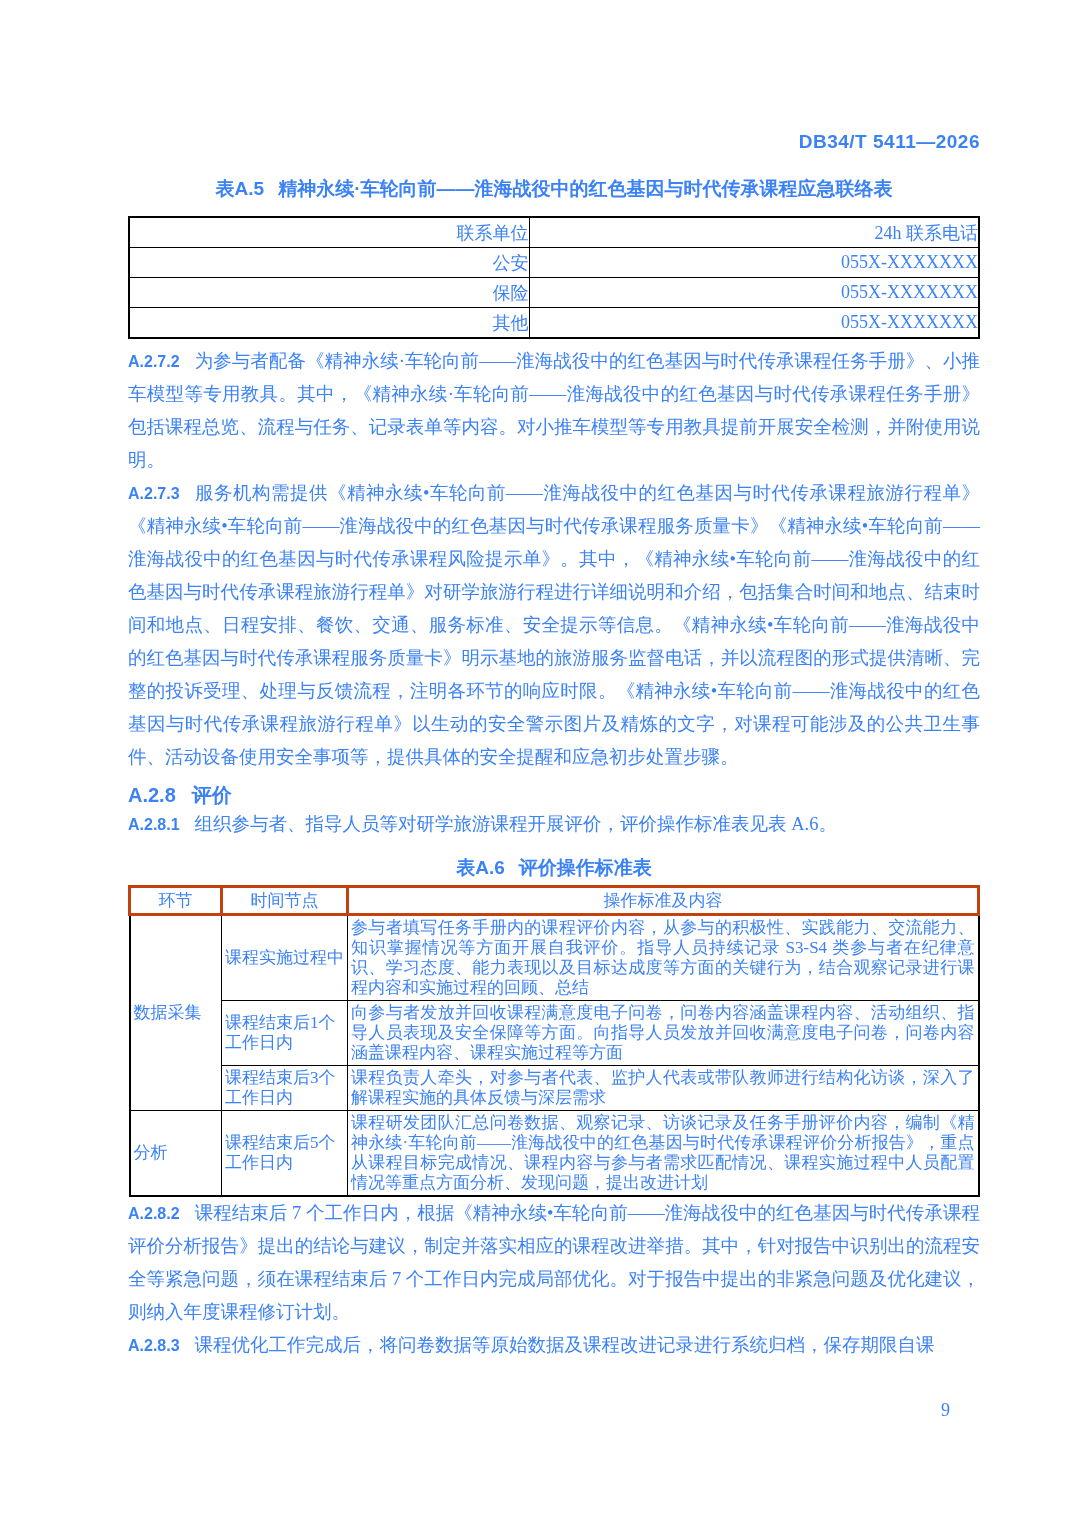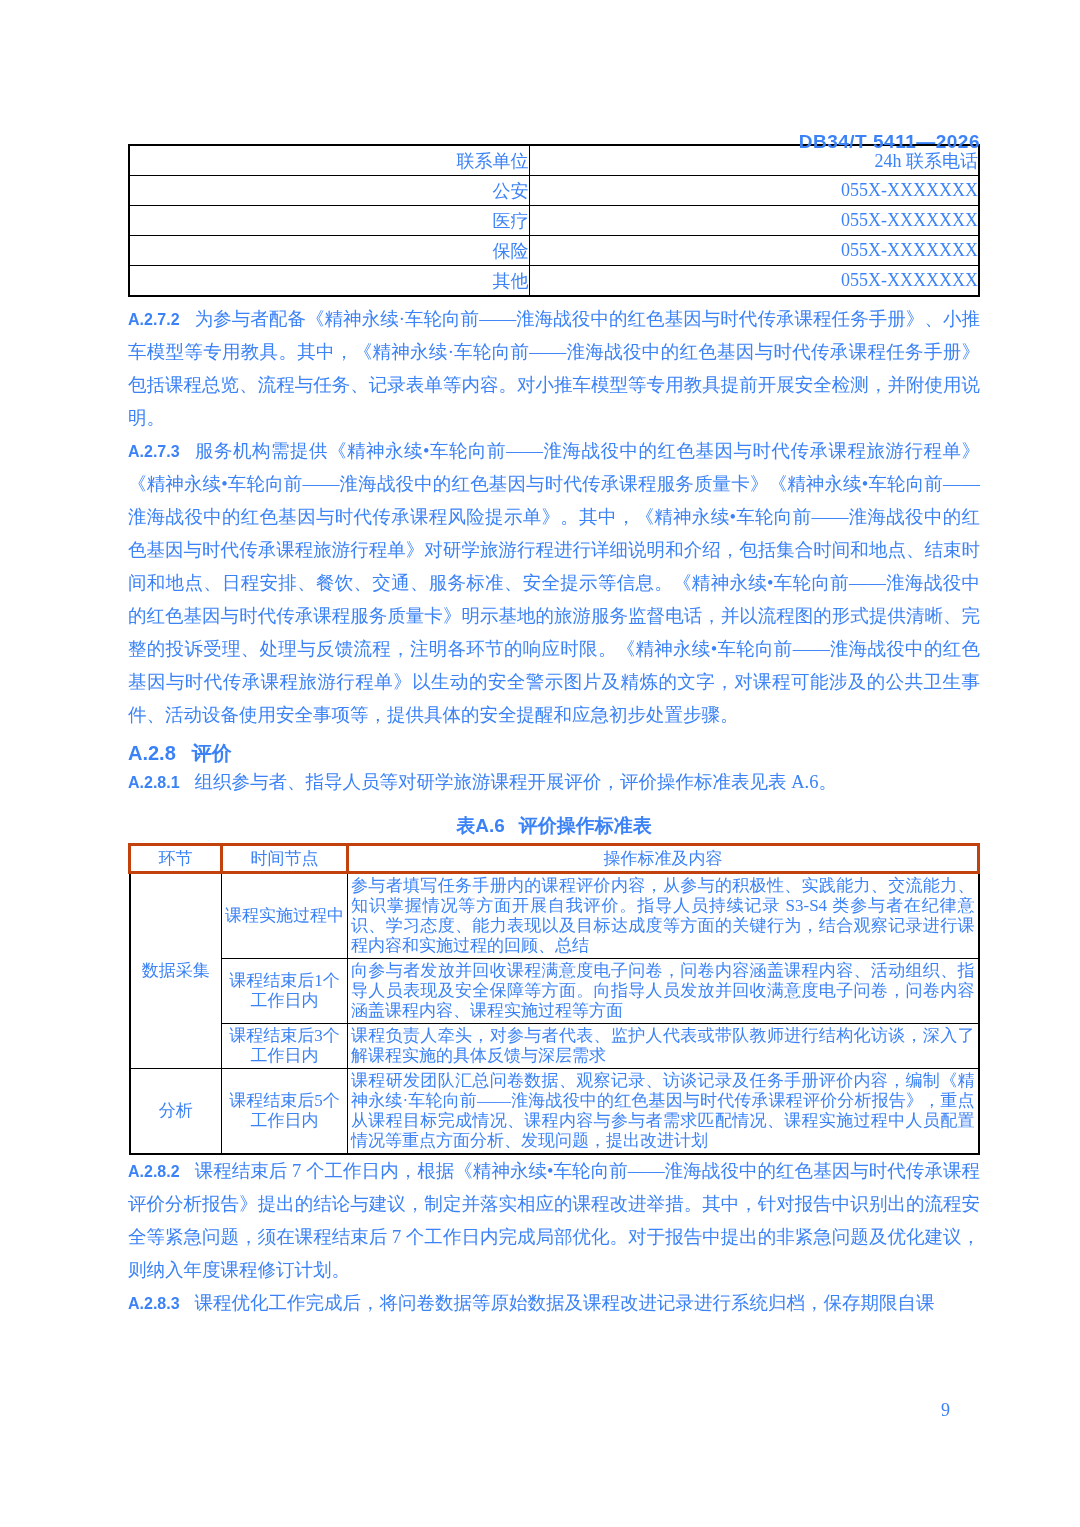--- a/index.html
+++ b/index.html
@@ -38,21 +38,21 @@
   }
   .a6{margin-top:4px;font-size:17px;}
   .a6 th{
     border:3px solid #c2410c;text-align:center;
     height:25px;font-weight:normal;padding:0;
   }
   .a6 td{
     border:1px solid #000;
     line-height:20px;padding:2px 3px;vertical-align:middle;
   }
-  .a6 td.stage,.a6 td.time{text-align:center;}
+  .a6 td.stage,.a6 td.time{}
   .a6 td.content{text-align:justify;}
   p.clause{
     margin:0;font-size:18.5px;line-height:33px;
     text-align:justify;
   }
   p.clause.gap-top{margin-top:6px;}
   .clabel{
     font-family:"Liberation Sans","DejaVu Sans",sans-serif;
     font-weight:700;font-size:16px;margin-right:15px;white-space:nowrap;
   }
@@ -69,39 +69,38 @@
     font-size:18px;font-family:"Liberation Serif","DejaVu Serif",serif;
   }
 </style>
 </head>
 <body>
 
 <div class="page">
 
   <div class="std-ref">DB34/T 5411—2026</div>
 
+  <div class="tbl-title a5-title">
+    <span class="t-label">表A.5</span><span>精神永续·车轮向前——淮海战役中的红色基因与时代传承课程应急联络表</span>
+  </div>
 
   <table class="a5">
     <colgroup>
         <col style="width:400px">
         <col>
       </colgroup>
     <thead>
       <tr>
         <th>联系单位</th>
         <th>24h 联系电话</th>
       </tr>
     </thead>
     <tbody>
       <tr>
         <td>公安</td>
-        <td>055X-XXXXXXX</td>
-      </tr>
-      <tr>
-        <td>医疗</td>
         <td>055X-XXXXXXX</td>
       </tr>
       <tr>
         <td>保险</td>
         <td>055X-XXXXXXX</td>
       </tr>
       <tr>
         <td>其他</td>
         <td>055X-XXXXXXX</td>
       </tr>

